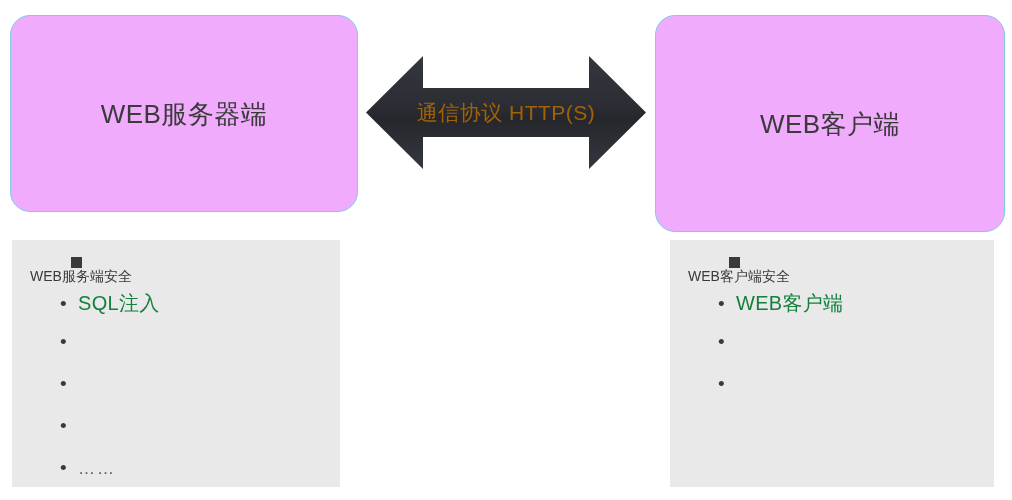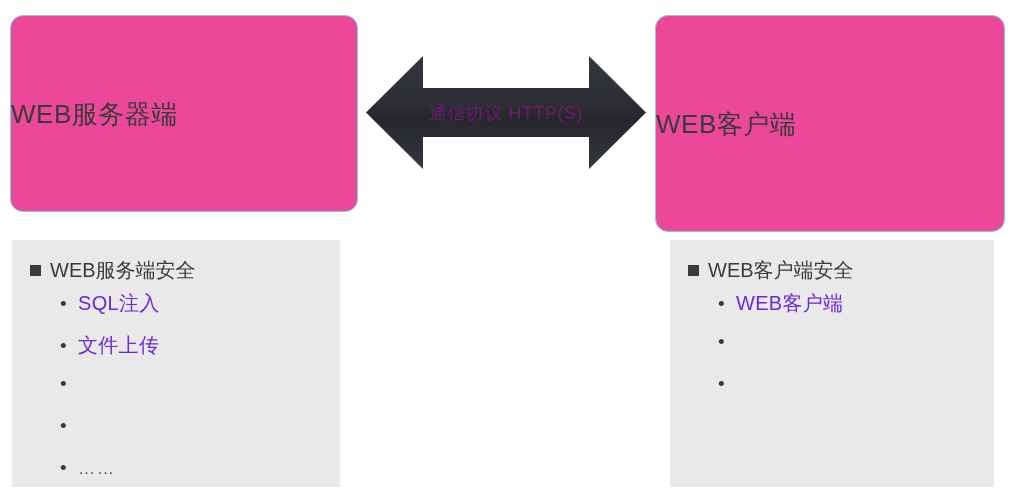--- a/index.html
+++ b/index.html
@@ -13,26 +13,26 @@
     position: relative;
     overflow: hidden;
     font-family: "Liberation Sans", "DejaVu Sans", sans-serif;
     -webkit-font-smoothing: antialiased;
   }
 
   
   .node-box {
     position: absolute;
     box-sizing: border-box;
-    background: #ec4899;
+    background: #f0abfc;
     border: 1.6px solid #7ecbe4;
-    border-radius: 13px;
+    border-radius: 20px;
     display: flex;
     align-items: center;
-    justify-content: flex-start;
+    justify-content: center;
   }
   .node-box .node-label {
     font-size: 26px;
     color: #3a3a3a;
     letter-spacing: 0.5px;
     line-height: 1;
     white-space: nowrap;
   }
 
   #server-box { left: 10px;  top: 15px; width: 348px; height: 197px; }
@@ -49,45 +49,46 @@
   .arrow-wrap svg { display: block; width: 280px; height: 113px; }
   .arrow-label {
     position: absolute;
     left: 0;
     top: 0;
     width: 280px;
     height: 113px;
     display: flex;
     align-items: center;
     justify-content: center;
-    font-size: 18px;
-    color: #701a75;
+    font-size: 21px;
+    color: #a16207;
     white-space: nowrap;
     letter-spacing: 0.5px;
   }
 
   
   .panel {
     position: absolute;
     box-sizing: border-box;
     background: #e9e9e9;
     padding: 0;
   }
   #server-panel { left: 12px;  top: 240px; width: 328px; height: 247px; }
   #client-panel { left: 670px; top: 240px; width: 324px; height: 247px; }
 
   .panel-heading {
     position: absolute;
     left: 18px;
     top: 17px;
-    font-size: 20px;
+    font-size: 14px;
     color: #3a3a3a;
     display: flex;
     align-items: center;
     white-space: nowrap;
+    flex-direction: column;
   }
   .sq-bullet {
     display: inline-block;
     width: 11px;
     height: 11px;
     background: #3a3a3a;
     margin-right: 9px;
     flex: none;
   }
   .panel-list {
@@ -104,21 +105,21 @@
   .dot-bullet {
     width: 18px;
     flex: none;
     font-size: 19px;
     line-height: 1;
     color: #3a3a3a;
     text-align: left;
   }
   .row-text {
     font-size: 20px;
-    color: #6d28d9;
+    color: #15803d;
     white-space: nowrap;
     letter-spacing: 0.3px;
   }
   .row-text.ellipsis-text {
     font-size: 17px;
     letter-spacing: 2px;
     color: #555;
   }
 </style>
 </head>
@@ -152,21 +153,20 @@
     <span class="sq-bullet"></span>
     <span>WEB服务端安全</span>
   </div>
   <div class="panel-list">
     <div class="panel-row">
       <span class="dot-bullet">•</span>
       <span class="row-text">SQL注入</span>
     </div>
     <div class="panel-row">
       <span class="dot-bullet">•</span>
-      <span class="row-text">文件上传</span>
     </div>
     <div class="panel-row">
       <span class="dot-bullet">•</span>
     </div>
     <div class="panel-row">
       <span class="dot-bullet">•</span>
     </div>
     <div class="panel-row">
       <span class="dot-bullet">•</span>
       <span class="row-text ellipsis-text">……</span>

